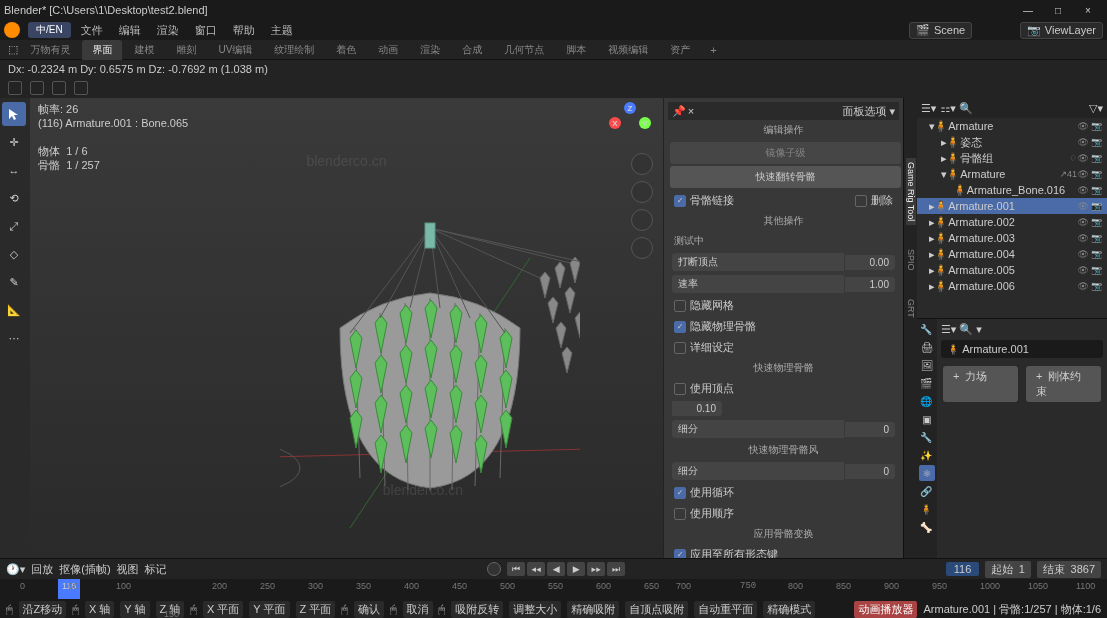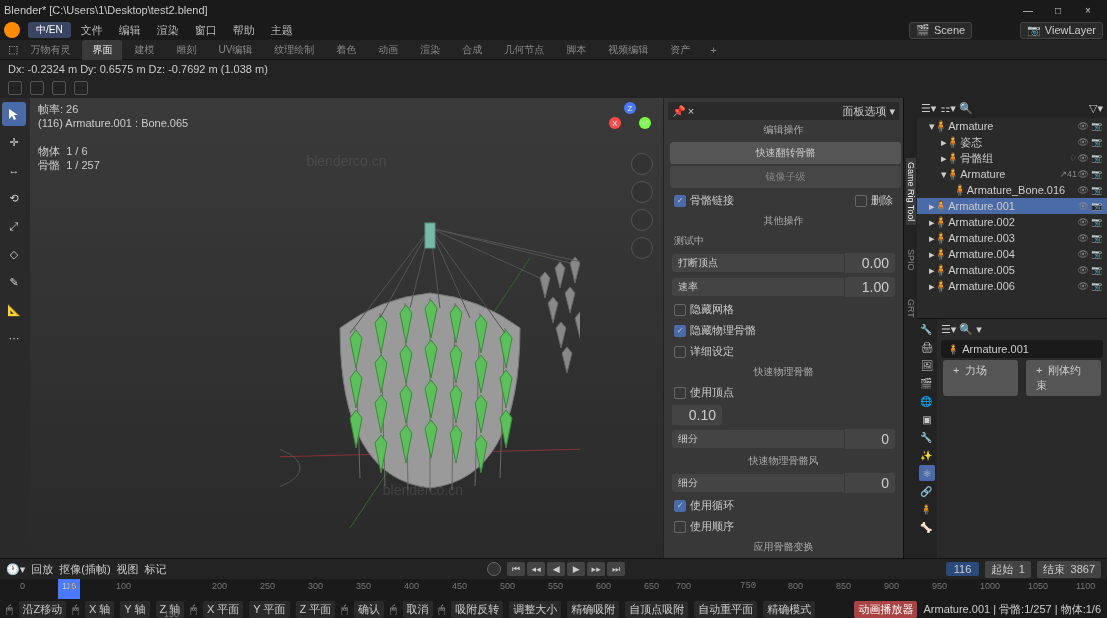--- a/index.html
+++ b/index.html
@@ -41,38 +41,38 @@
 .npanel .phdr { height:18px; background:#2a2a2a; display:flex; align-items:center; justify-content:space-between; padding:0 4px; font-size:10px; }
 .npanel .section-title { text-align:center; padding:3px 0; font-size:10px; color:#aaa; }
 .npanel .nbtn { background:#555; border-radius:3px; padding:4px; text-align:center; margin:2px 2px; font-size:10px; cursor:pointer; }
 .npanel .nbtn.wide { width:100%; }
 .npanel .nbtn.dis { opacity:0.5; }
 .npanel .checkrow { display:flex; align-items:center; padding:3px 6px; font-size:10px; gap:4px; }
 .npanel .checkrow .cb { width:12px; height:12px; border:1px solid #666; border-radius:2px; display:flex; align-items:center; justify-content:center; font-size:8px; }
 .npanel .checkrow .cb.on { background:#4a6ba8; border-color:#4a6ba8; }
 .npanel .numrow { display:flex; align-items:center; padding:2px 4px; gap:1px; }
 .npanel .numrow .lbl { flex:1; padding:2px 6px; background:#444; border-radius:3px 0 0 3px; font-size:10px; }
-.npanel .numrow .val { width:50px; padding:2px 6px; background:#444; border-radius:0 3px 3px 0; text-align:right; font-size:14px; }
+.npanel .numrow .val { width:50px; padding:2px 6px; background:#444; border-radius:0 3px 3px 0; text-align:right; font-size:10px; }
 .tabs-right { width:14px; background:#232323; border-left:1px solid #111; display:flex; flex-direction:column; align-items:center; justify-content:flex-start; padding-top:60px; gap:20px; }
 .tabs-right .vt { writing-mode:vertical-rl; font-size:9px; color:#888; padding:4px 0; cursor:pointer; }
 .tabs-right .vt.active { background:#3a3a3a; color:#eee; }
 .rightcol { width:190px; background:#2a2a2a; display:flex; flex-direction:column; }
 .outliner { flex:1; background:#2a2a2a; overflow-y:auto; }
 .outliner .ohead { height:20px; background:#232323; display:flex; align-items:center; padding:0 4px; gap:4px; }
 .outliner .orow { display:flex; align-items:center; padding:2px 4px; font-size:10px; height:16px; }
 .outliner .orow.sel { background:#4a6ba8; }
 .outliner .oindent { display:inline-block; }
 .outliner .olabel { flex:1; white-space:nowrap; overflow:hidden; }
 .outliner .oicons-r { display:flex; gap:2px; }
 .outliner .oicons-r span { width:12px; height:12px; font-size:9px; display:flex; align-items:center; justify-content:center; color:#888; }
 .props { height:240px; background:#2a2a2a; border-top:1px solid #111; display:flex; }
 .props .pcol { width:20px; background:#232323; display:flex; flex-direction:column; gap:2px; padding:2px; }
 .props .pcol .pi { width:16px; height:16px; border-radius:2px; display:flex; align-items:center; justify-content:center; font-size:10px; }
 .props .pmain { flex:1; padding:4px; }
-.props .pname { background:#1a1a1a; padding:3px 6px; border-radius:3px; font-size:10px; }
+.props .pname { background:#1a1a1a; padding:3px 6px; border-radius:3px; margin-bottom:6px; font-size:10px; }
 .props .pbtn { display:inline-block; background:#555; padding:3px 10px; border-radius:3px; margin:2px; font-size:10px; }
 .timeline { height:40px; background:#232323; border-top:1px solid #111; }
 .timeline .tctrl { height:20px; display:flex; align-items:center; padding:0 6px; gap:6px; }
 .timeline .tctrl .tspacer { flex:1; }
 .timeline .tctrl .tbtn { padding:1px 6px; background:#444; border-radius:2px; font-size:10px; }
 .timeline .tctrl .play { display:flex; gap:2px; }
 .timeline .tctrl .play span { width:18px; height:14px; background:#444; border-radius:2px; display:flex; align-items:center; justify-content:center; font-size:9px; }
 .timeline .tctrl .frame { background:#2a4a7a; padding:1px 8px; border-radius:2px; }
 .timeline .ruler { height:20px; position:relative; background:#1a1a1a; }
 .timeline .ruler .tick { position:absolute; top:2px; font-size:9px; color:#777; }
@@ -255,22 +255,22 @@
 
   <div class="npanel">
     <div class="phdr">
       <span style="display:flex;gap:2px">
         <span>📌</span>
         <span>×</span>
       </span>
       <span><span>面板选项</span> ▾</span>
     </div>
     <div class="section-title">编辑操作</div>
+    <div class="nbtn wide dis">镜像子级</div>
     <div class="nbtn wide">快速翻转骨骼</div>
-    <div class="nbtn wide dis">镜像子级</div>
     <div class="checkrow">
       <span class="cb on">✓</span>
         <span>骨骼链接</span>
       <span style="flex:1"></span>
       <span class="cb"></span>
         <span>删除</span>
     </div>
     <div class="section-title">其他操作</div>
     <div class="section-title" style="text-align:left;padding-left:6px">测试中</div>
     <div class="numrow">

